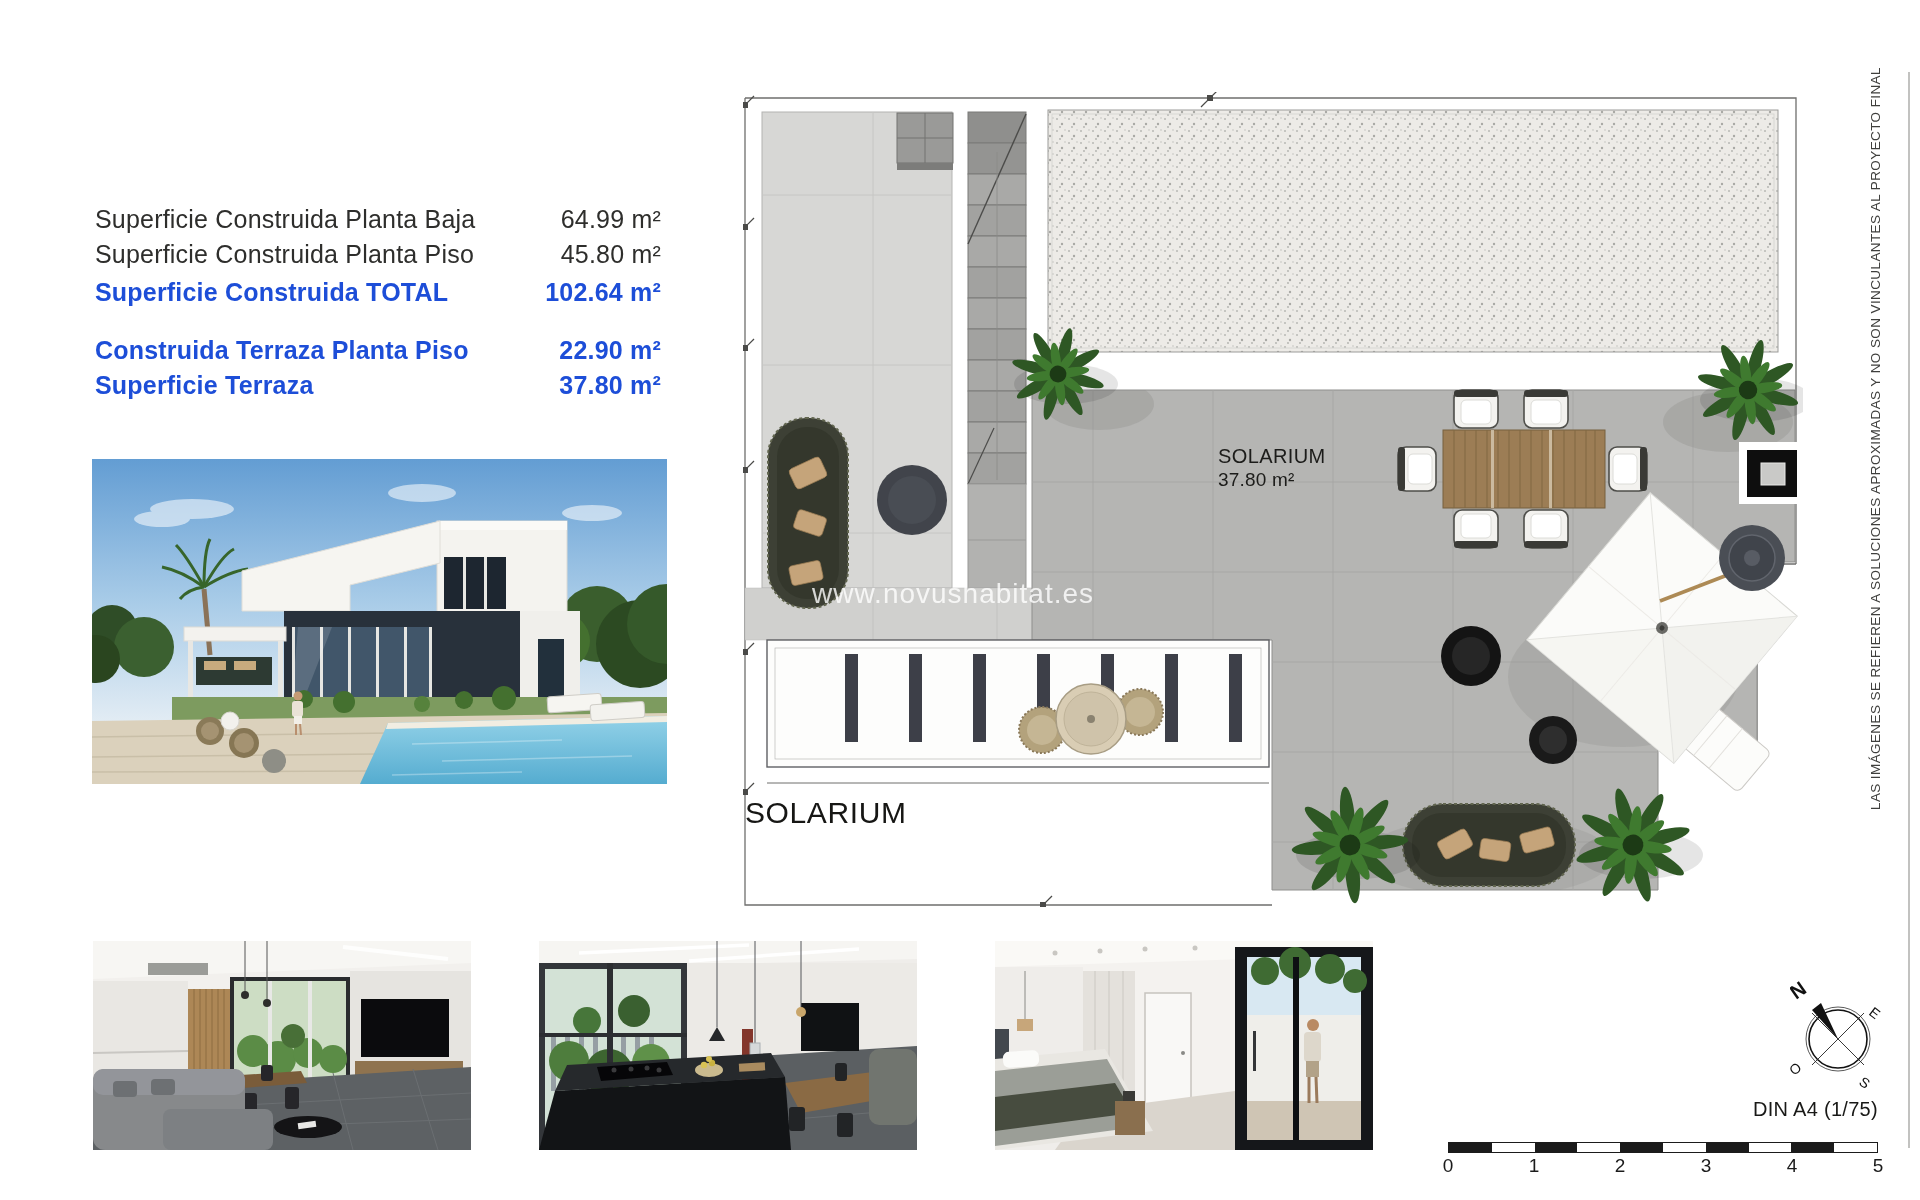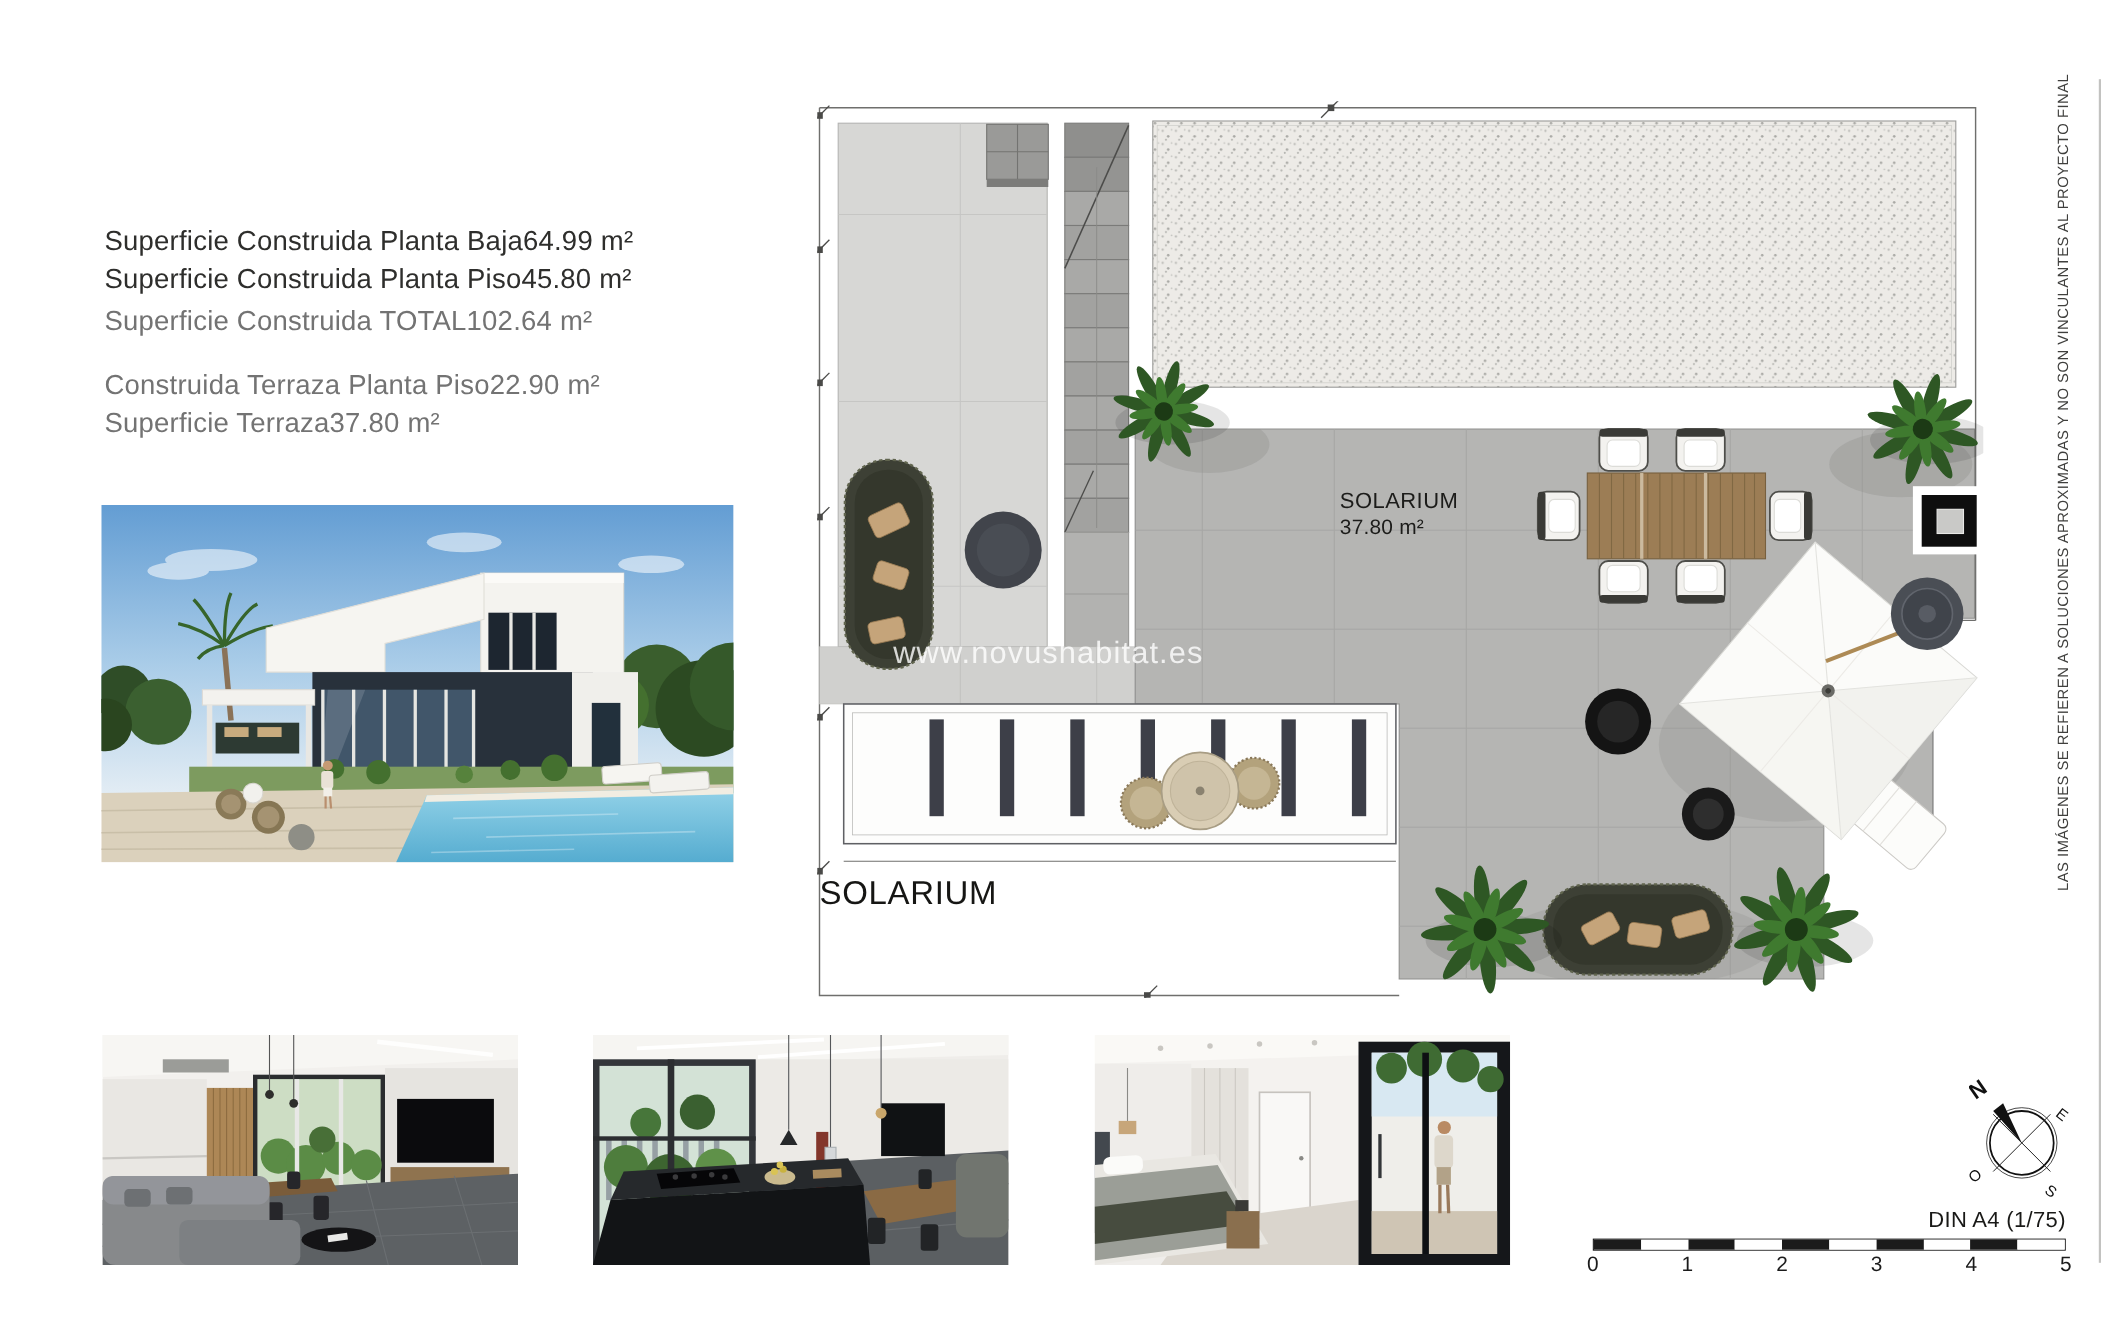--- a/index.html
+++ b/index.html
@@ -2,23 +2,23 @@
 <html><head>
 <meta charset="utf-8">
 <style>
   html,body{margin:0;padding:0}
   body{width:1920px;height:1200px;position:relative;overflow:hidden;background:#ffffff;
        font-family:"Liberation Sans",sans-serif;color:#222}
   .abs{position:absolute}
 
   
   #surfaces{position:absolute;left:95px;top:205px;width:566px;height:210px}
-  .srow{position:absolute;left:0;width:566px;display:flex;
+  .srow{position:absolute;left:0;width:566px;display:flex;justify-content:space-between;
         font-size:25px;color:#2e2e2c;letter-spacing:.2px;white-space:nowrap}
-  .srow.b{font-weight:normal;color:#737373}
+  .srow.b{font-weight:bold;color:#1d4ed8}
 
   
   .photo{position:absolute;overflow:hidden}
   .photo svg{display:block}
 
   
   #plan-room-label{position:absolute;left:1218px;top:444px;font-size:20px;line-height:24px;
      color:#1c1c1a;letter-spacing:.4px}
   #plan-room-area{font-size:19px;letter-spacing:.2px}
   #watermark{position:absolute;left:812px;top:578px;font-size:28px;font-weight:normal;
@@ -27,21 +27,21 @@
      color:#161614;letter-spacing:.6px}
 
   
   #disclaimer{position:absolute;left:1517px;top:441px;width:720px;height:18px;
      transform:rotate(-90deg);font-size:13.5px;letter-spacing:.4px;color:#3f3f3d;
      white-space:nowrap;text-align:center}
   #page-border-line{position:absolute;left:1908px;top:72px;width:2px;height:1076px;background:#c2c2c0}
 
   
   #scalebar{position:absolute;left:1448px;top:1098px;width:430px}
-  #scalebar .sheet{text-align:right;font-size:20px;color:#191917;margin-bottom:5px;letter-spacing:.3px}
+  #scalebar .sheet{text-align:right;font-size:20px;color:#191917;margin-bottom:21px;letter-spacing:.3px}
   #scalebar .bar{height:9px;border:1.5px solid #1b1b1b;display:flex}
   #scalebar .bar i{flex:1}
   #scalebar .bar i:nth-child(odd){background:#1b1b1b}
   #scalebar .bar i:nth-child(even){background:#ffffff}
   #scalebar .ticks{position:relative;height:24px;margin-top:2px}
   #scalebar .ticks span{position:absolute;transform:translateX(-50%);font-size:19px;color:#1b1b1b}
 
   #compass{position:absolute;left:1790px;top:972px}
 </style>
 </head>

